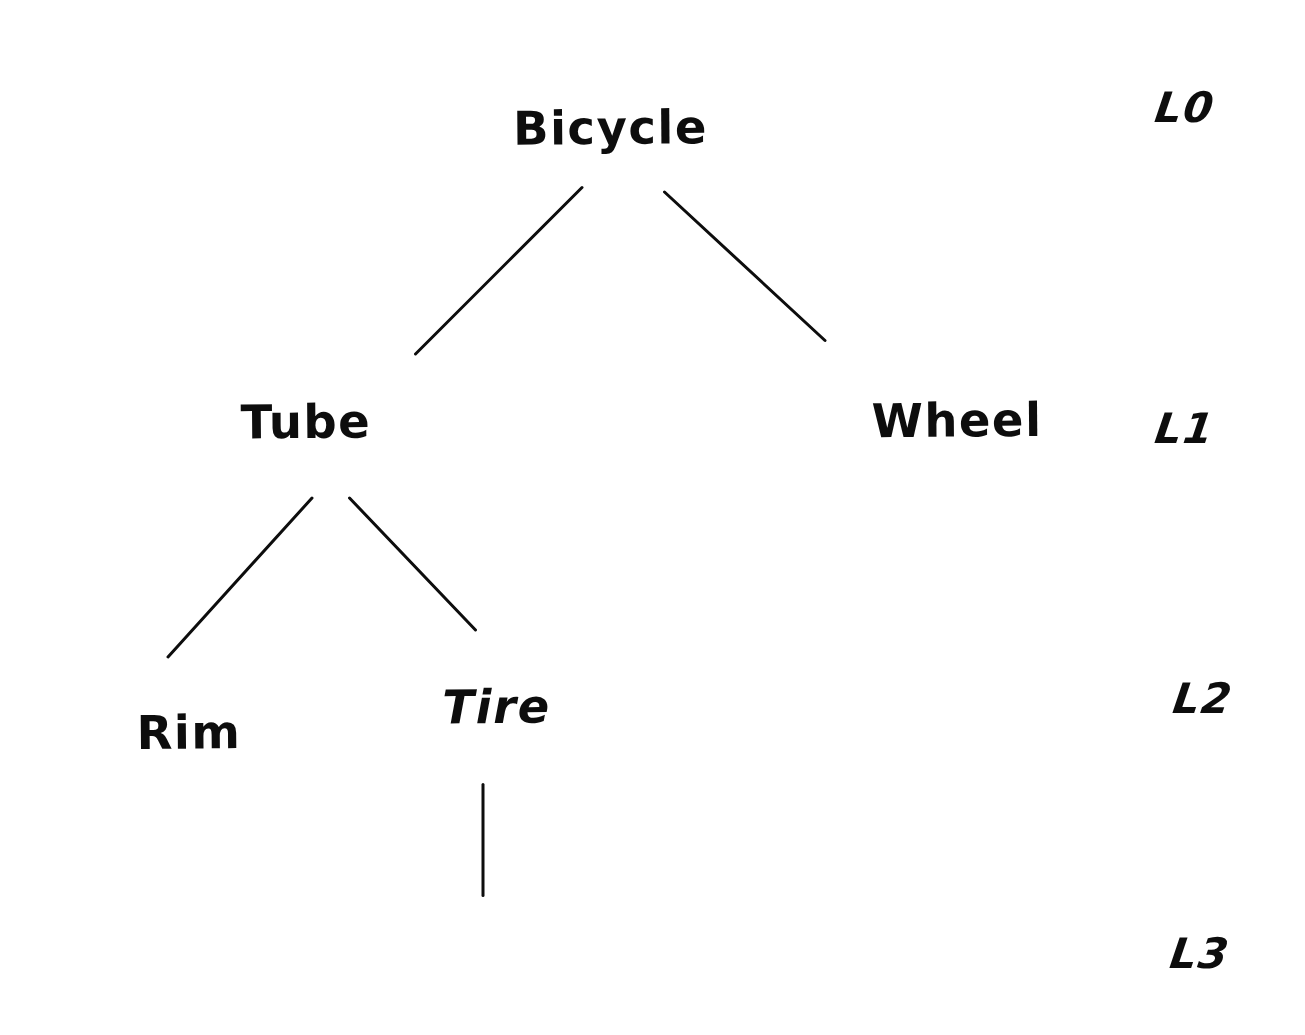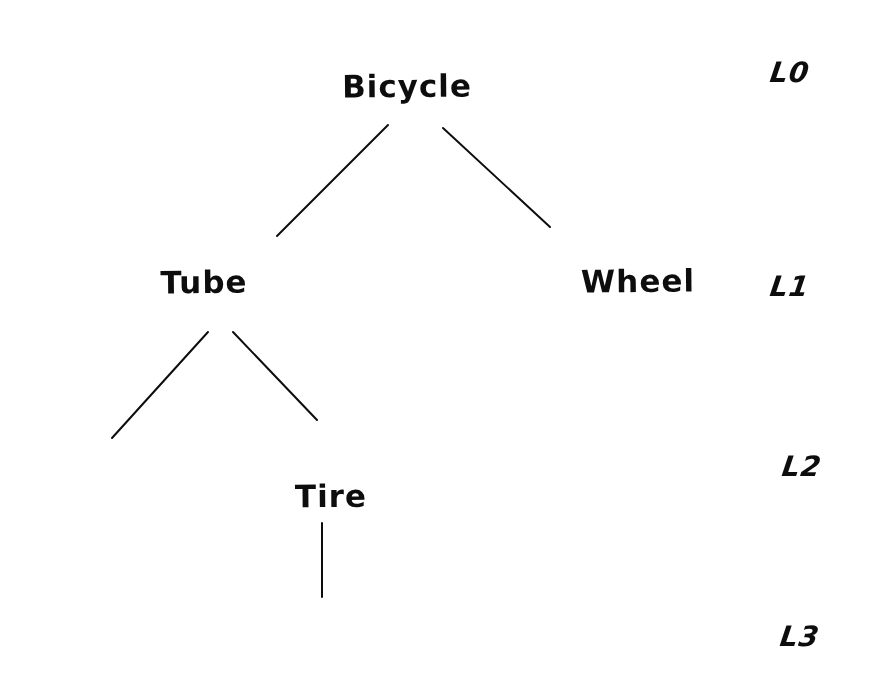--- a/index.html
+++ b/index.html
@@ -57,22 +57,23 @@
       <line x1="233" y1="332" x2="317" y2="420" stroke="#0d0d0d" stroke-width="2" stroke-linecap="round"></line>
       <line x1="322" y1="523" x2="322" y2="597" stroke="#0d0d0d" stroke-width="2" stroke-linecap="round"></line>
     </svg>
 
   <div class="node" style="left: 407px; top: 86px;">Bicycle</div>
 
   <div class="node" style="left: 204px; top: 282px;">Tube</div>
 
   <div class="node" style="left: 638px; top: 281px;">Wheel</div>
 
+  <div class="node" style="left: 126px; top: 489px;">Rim</div>
 
-  <div class="node" style="left: 331px; top: 496px;">Tire</div>
+  <div class="node" style="left: 331px; top: 472px; font-style: italic;">Tire</div>
 
 
   <div class="level-label" style="left: 790px; top: 72px;">L0</div>
 
   <div class="level-label" style="left: 790px; top: 286px;">L1</div>
 
   <div class="level-label" style="left: 802px; top: 466px;">L2</div>
 
   <div class="level-label" style="left: 800px; top: 636px;">L3</div>
 

